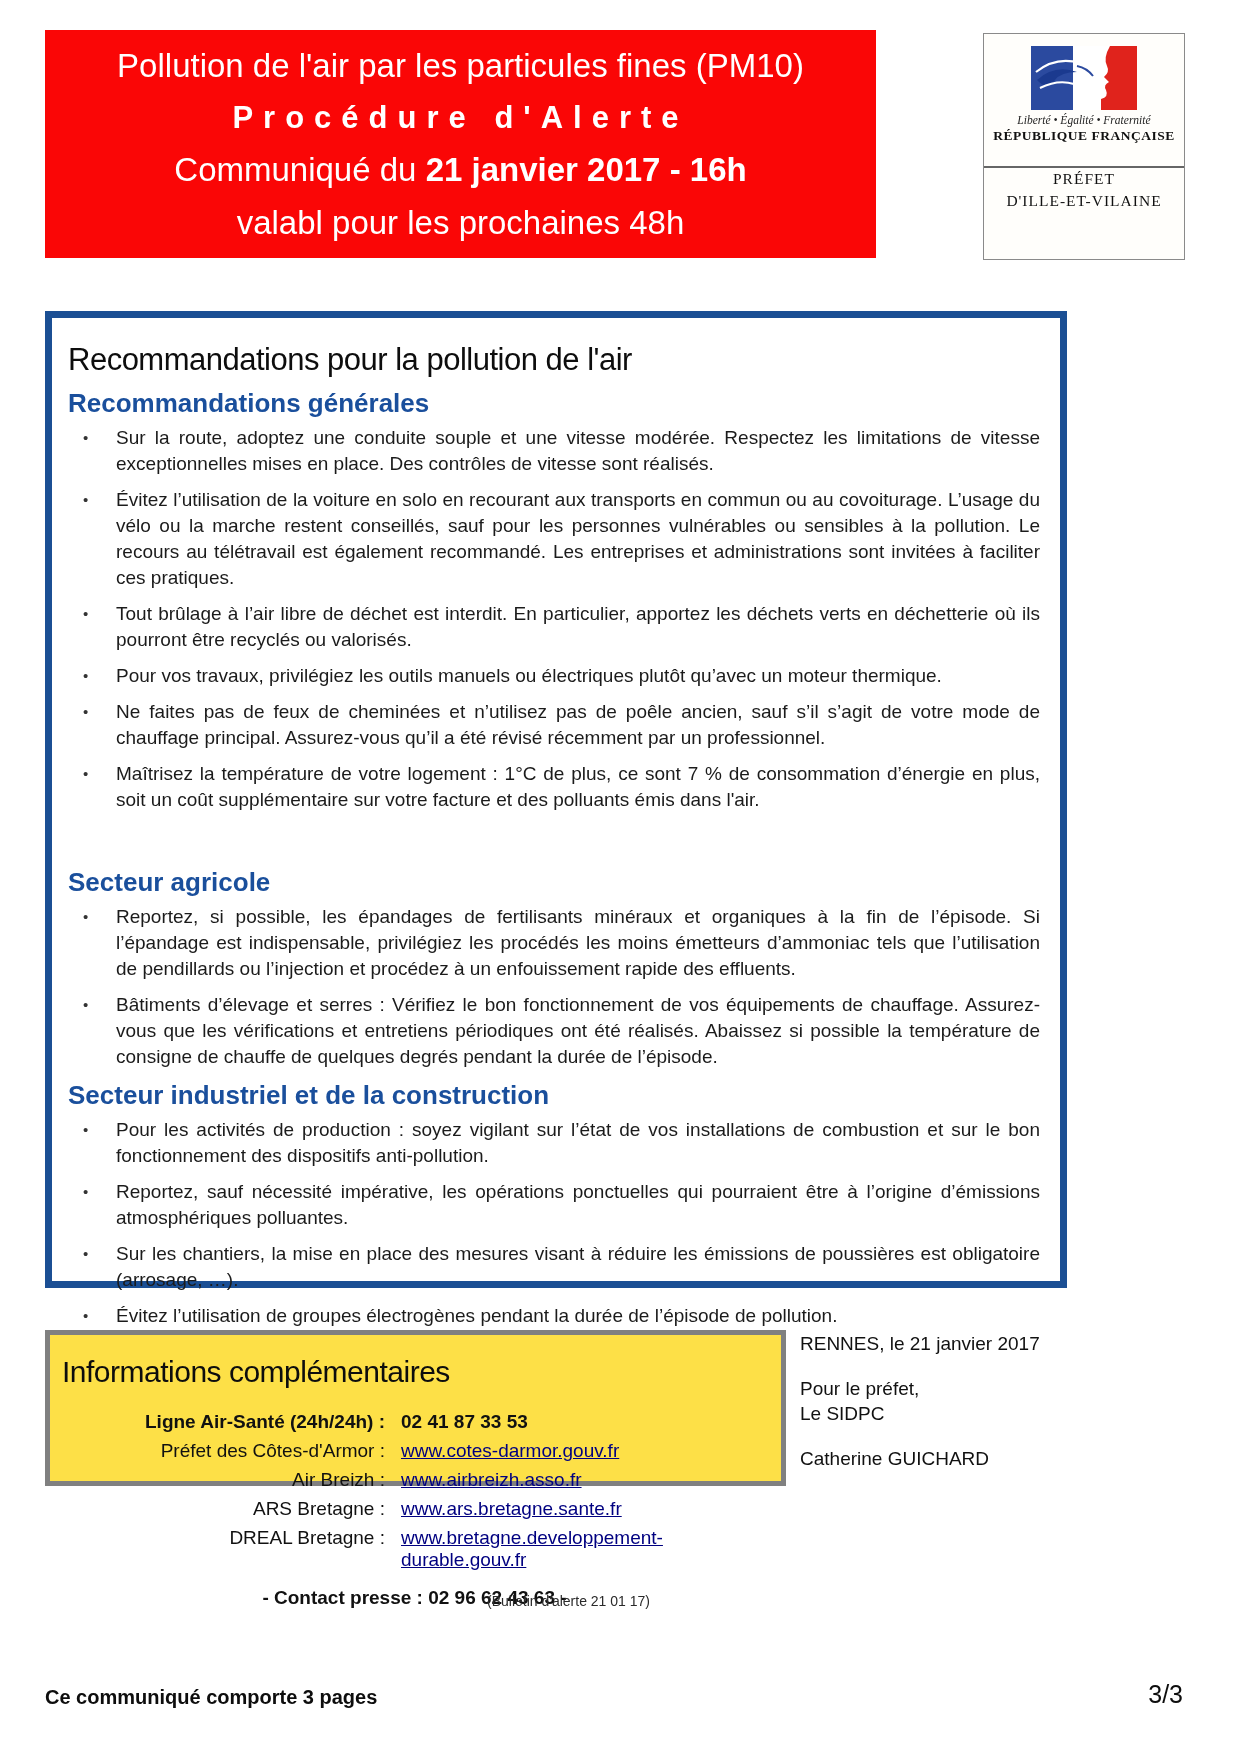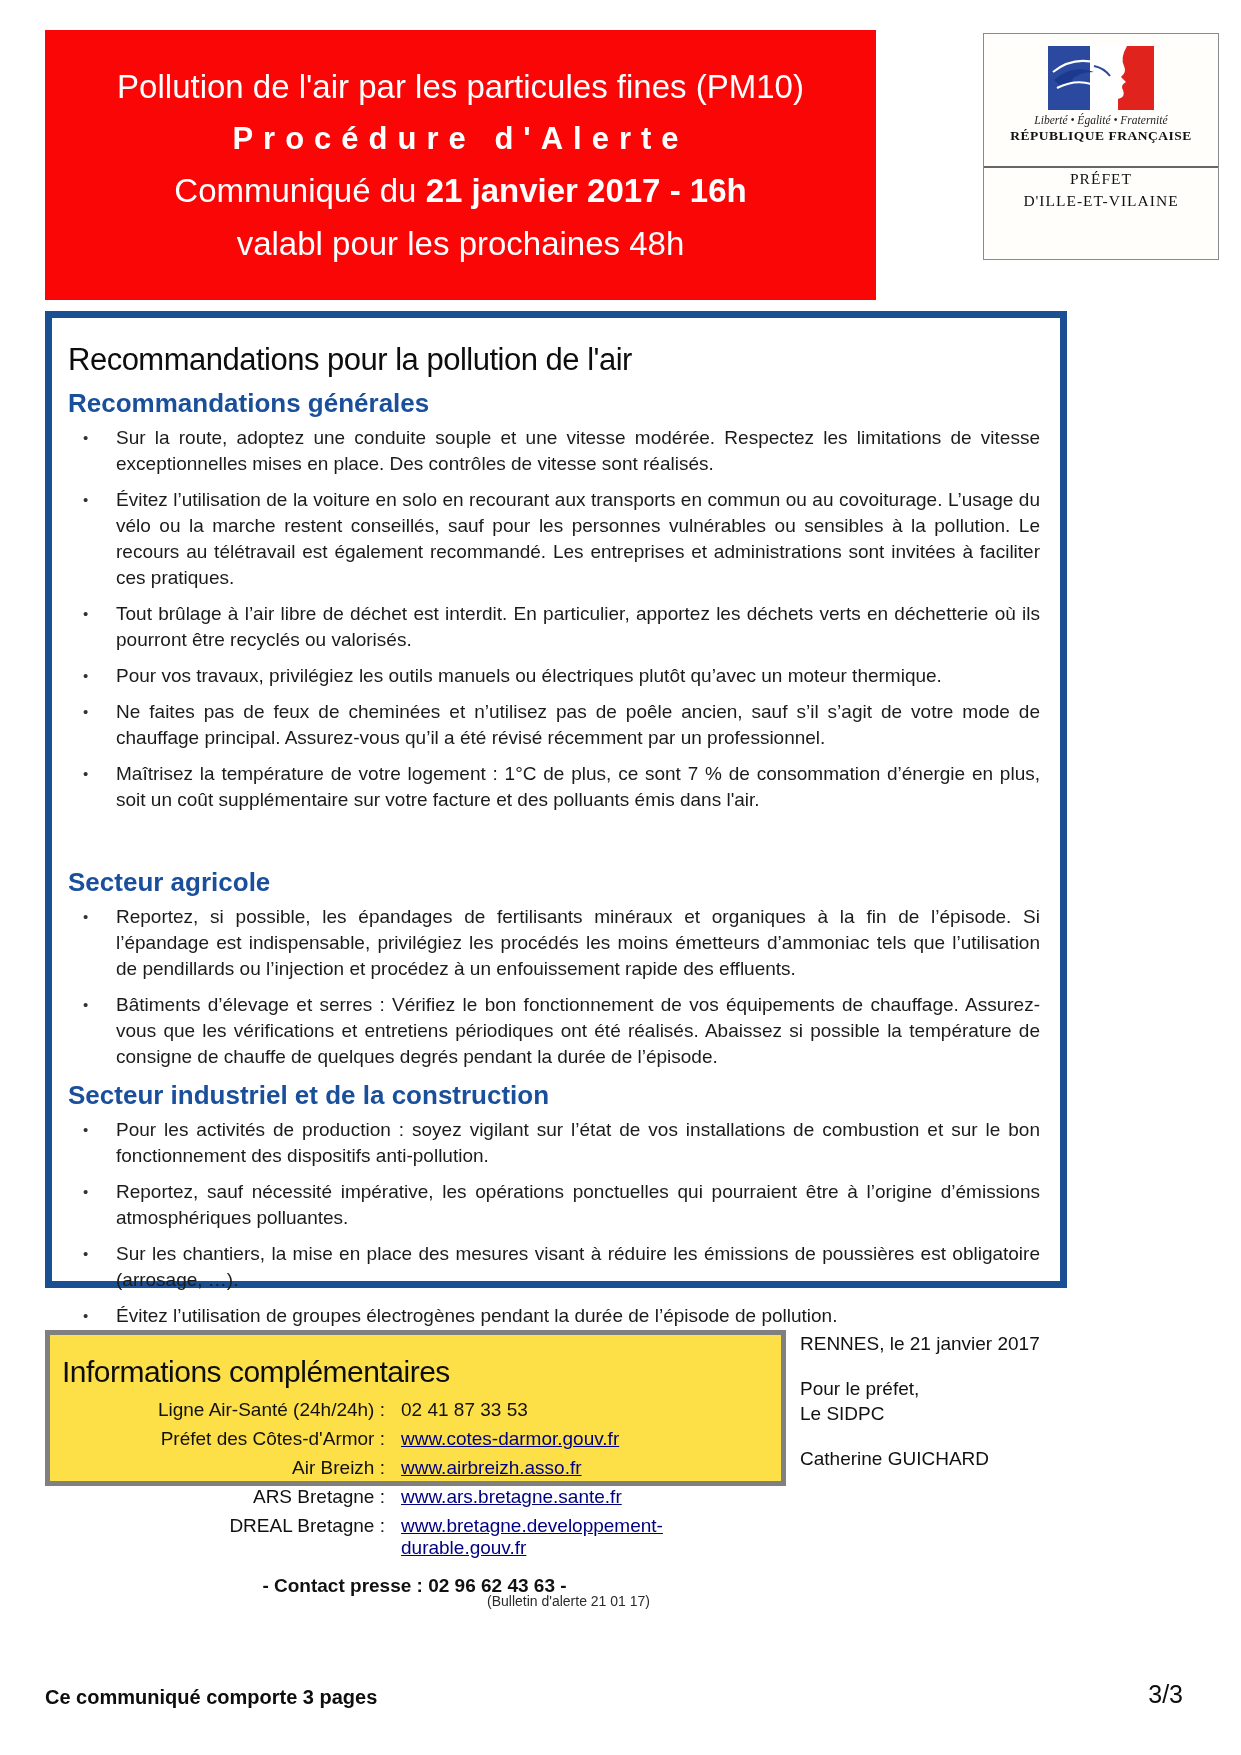--- a/index.html
+++ b/index.html
@@ -2,33 +2,33 @@
 <html lang="fr"><head>
 <meta charset="utf-8">
 <style>
   * { margin:0; padding:0; box-sizing:border-box; }
   html,body { background:#ffffff; }
   body { width:1241px; height:1755px; position:relative; font-family:"Liberation Sans", sans-serif; color:#1c1c1c; }
   .page { position:relative; width:1241px; height:1755px; overflow:hidden; }
 
   
   .red-banner {
-    position:absolute; left:45px; top:30px; width:831px; height:270px;
+    position:absolute; left:45px; top:30px; width:831px; height:228px;
     background:#fa0606; color:#ffffff; display:flex; flex-direction:column;
     justify-content:center; align-items:center; row-gap:15px; text-align:center;
   }
   .red-banner .l1 { font-size:33px; }
   .red-banner .l2 { font-size:31px; font-weight:bold; letter-spacing:10px; }
   .red-banner .l3 { font-size:33px; }
   .red-banner .l3 b { font-weight:bold; }
   .red-banner .l4 { font-size:33px; }
 
   
   .logo-box {
-    position:absolute; left:983px; top:33px; width:236px; height:227px;
+    position:absolute; left:983px; top:33px; width:202px; height:227px;
     border:1px solid #8a8a8a; background:#fffefb;
     display:flex; flex-direction:column;
   }
   .logo-top { height:134px; border-bottom:2px solid #666; display:flex; flex-direction:column; align-items:center; padding-top:12px; }
   .flag-svg { width:106px; height:64px; display:block; }
   .motto { font-family:"Liberation Serif", serif; font-style:italic; font-size:11.5px; color:#222; margin-top:4px; white-space:nowrap; }
   .republic { font-family:"Liberation Serif", serif; font-size:13.5px; font-weight:bold; color:#111; letter-spacing:0.5px; margin-top:2px; white-space:nowrap; }
   .logo-bottom { flex:1; display:flex; flex-direction:column; justify-content:flex-start; align-items:center; }
   .prefet { font-family:"Liberation Serif", serif; font-size:15.5px; color:#111; letter-spacing:1px; line-height:22px; text-align:center; }
 
@@ -49,21 +49,21 @@
   .sec-industriel { margin-top:6px; }
 
   
   .info-box {
     position:absolute; left:45px; top:1330px; width:741px; height:156px;
     border:5px solid #808080; background:#fde047; padding:18px 12px 0 10px;
   }
   .info-title { font-size:30px; font-weight:normal; color:#0d0d0d; margin:2px 0 10px 2px; letter-spacing:-0.5px; }
   .info-rows { display:grid; grid-template-columns:325px 1fr; column-gap:16px; row-gap:7px; font-size:19px; align-items:baseline; }
   .info-label { text-align:right; color:#111; }
-  .info-label.bold, .info-value.bold { font-weight:normal; }
+  .info-label.bold, .info-value.bold { font-weight:bold;margin-top:12px; }
   .info-value { color:#111; }
   .info-link { color:#000080; text-decoration:underline; justify-self:start; cursor:pointer; }
   .info-contact { text-align:center; font-weight:bold; font-size:19px; margin-top:16px; color:#111; }
 
   
   .signature { position:absolute; left:800px; top:1331px; width:300px; font-size:19px; line-height:25px; color:#111; }
   .signature .gap { height:20px; }
 
   
   .footer-left { position:absolute; left:45px; top:1686px; font-size:20px; font-weight:bold; color:#0d0d0d; }

